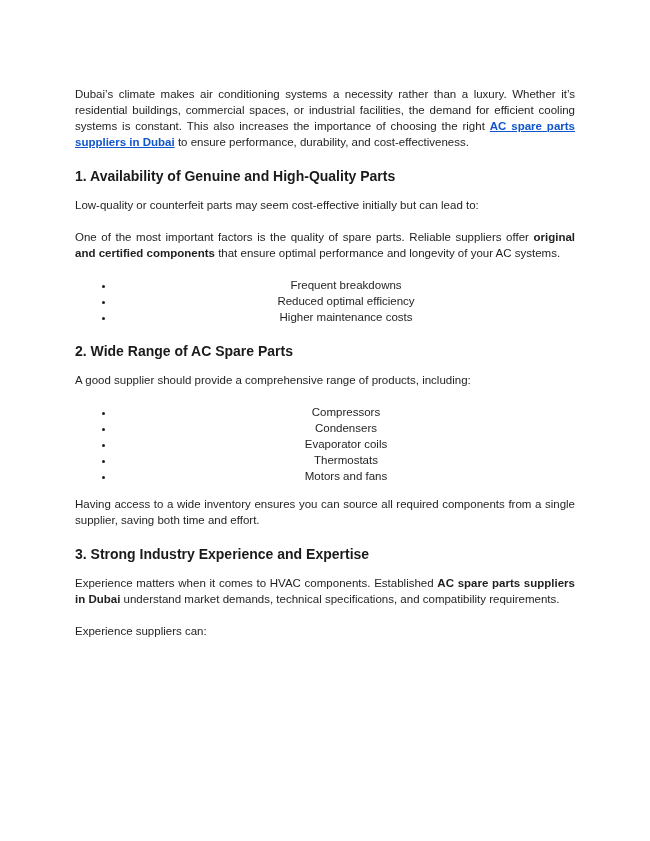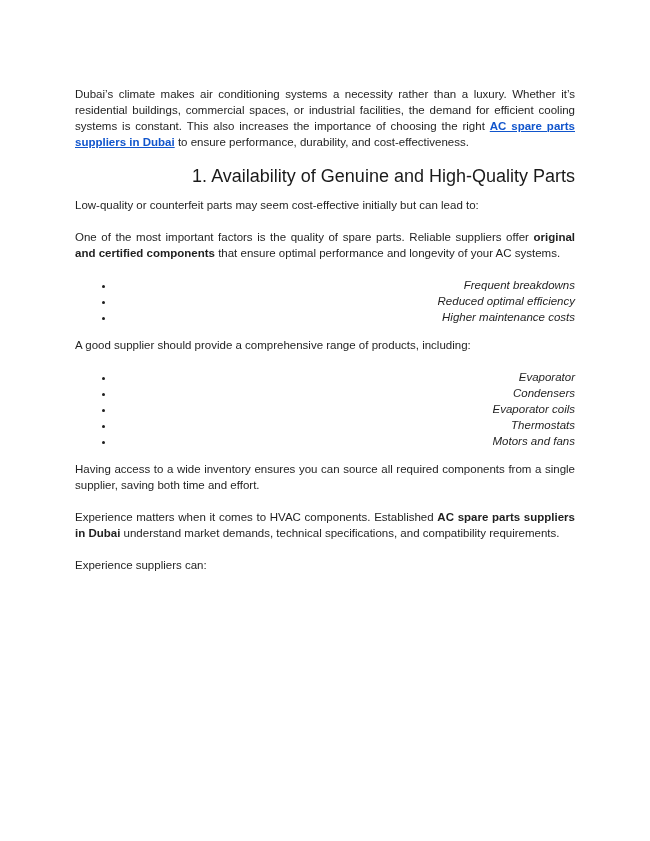--- a/index.html
+++ b/index.html
@@ -25,37 +25,36 @@
     font-size: 11.5px;
     line-height: 16px;
     color: var(--text-color);
   }
   p {
     margin: 0 0 16px 0;
     text-align: justify;
   }
   h2 {
     font-family: "Liberation Sans", sans-serif;
-    font-size: 18px;
+    font-size: 14px;
     line-height: 21px;
-    font-weight: 400;
+    font-weight: 700;
     color: var(--heading-color);
     margin: 16px 0 10px 0;
-    text-align: right;
+    text-align: left;
   }
   ul {
     margin: 0 0 12px 0;
     padding-left: 40px;
     list-style: disc;
   }
   li {
     line-height: 16px;
-    text-align: right;
+    text-align: center;
     padding-left: 2px;
-    font-style: italic;
   }
   a.doc-link {
     color: var(--link-color);
     font-weight: 700;
     text-decoration: underline;
     cursor: pointer;
   }
   strong { font-weight: 700; }
 </style>
 </head>
@@ -72,31 +71,33 @@
 
   <p><span>One of the most important factors is the quality of spare parts. Reliable suppliers offer </span><strong>original and certified components</strong><span> that ensure optimal performance and longevity of your AC systems.</span></p>
 
   <ul>
     <li>Frequent breakdowns</li>
     <li>Reduced optimal efficiency</li>
     <li>Higher maintenance costs</li>
   </ul>
 
 
+  <h2>2. Wide Range of AC Spare Parts</h2>
 
   <p>A good supplier should provide a comprehensive range of products, including:</p>
 
   <ul>
-    <li>Evaporator</li>
+    <li>Compressors</li>
     <li>Condensers</li>
     <li>Evaporator coils</li>
     <li>Thermostats</li>
     <li>Motors and fans</li>
   </ul>
 
   <p>Having access to a wide inventory ensures you can source all required components from a single supplier, saving both time and effort.</p>
 
+  <h2>3. Strong Industry Experience and Expertise</h2>
 
   <p><span>Experience matters when it comes to HVAC components. Established </span><strong>AC spare parts suppliers in Dubai</strong><span> understand market demands, technical specifications, and compatibility requirements.</span></p>
 
   <p>Experience suppliers can:</p>
 
 </div>
 
 </body></html>

